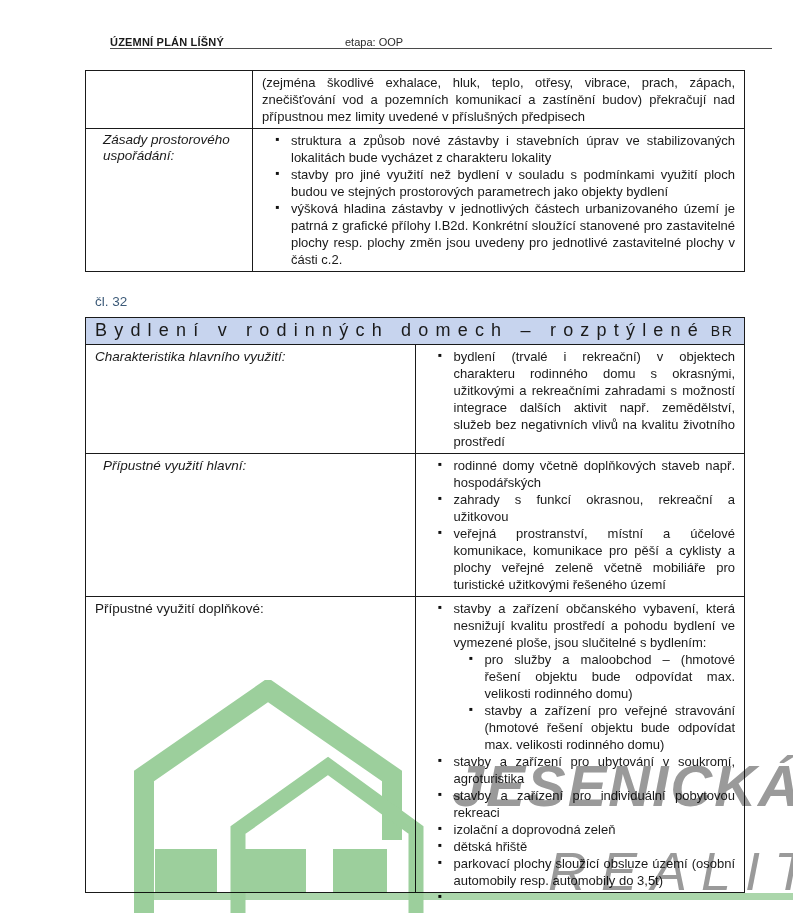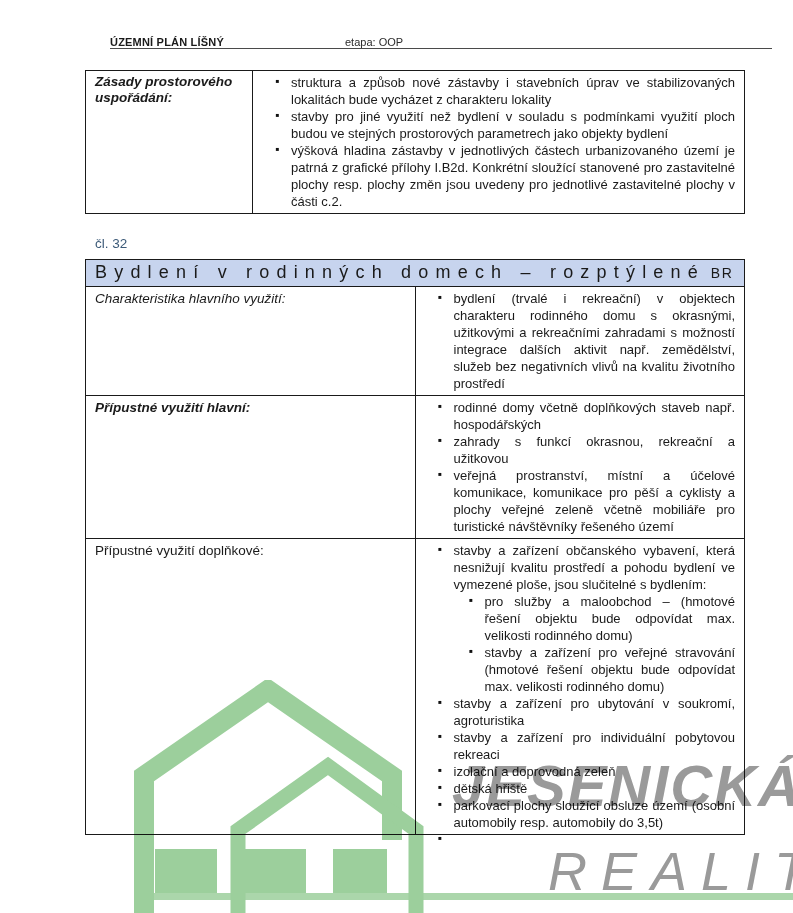--- a/index.html
+++ b/index.html
@@ -19,21 +19,21 @@
 
   
   .content { position:absolute; left:85px; top:70px; width:660px; }
 
   table.doc-table { border-collapse:collapse; width:660px; font-size:13px; line-height:17px; table-layout:fixed; }
   table.doc-table td { border:1.2px solid #1a1a1a; vertical-align:top; padding:3px 9px; }
   td.label-cell { width:148px; }
   .row-label { font-size:13.5px; line-height:16px; display:inline-block; }
   .row-label.bold { font-weight:bold; }
   .row-label.italic { font-style:italic; }
-  .row-label.bold-italic { font-weight:bold; font-style:italic; }
+  .row-label.bold-italic { font-weight:normal; font-style:italic;margin-left:8px; }
 
   .par { text-align:justify; }
   ul.bullets { list-style:none; margin:0; padding:0 0 0 13px; }
   ul.bullets li { position:relative; padding-left:16px; text-align:justify; }
   ul.bullets li::before { content:"▪"; position:absolute; left:0; top:-1px; font-size:12px; color:#111; }
   ul.bullets ul.bullets { padding-left:15px; }
 
   .article { font-weight:normal; color:var(--article,#3c5a78); font-size:13.5px; margin:22px 0 8px 10px; }
 
   tr.t2-head td { background:var(--table-header-bg,#c7d4ee); padding:4px 9px; }
@@ -64,20 +64,26 @@
   <div class="doc-header">
     <span class="h-title">ÚZEMNÍ PLÁN LÍŠNÝ</span>
     <span class="h-mid">etapa: OOP</span>
   </div>
 
   <div class="content">
 
     <table class="doc-table">
       <tbody id="t1body">
           <tr>
+            <td class="label-cell"><span class="row-label none"></span></td>
+            <td class="content-cell">
+              <div class="par">(zejména škodlivé exhalace, hluk, teplo, otřesy, vibrace, prach, zápach, znečišťování vod a pozemních komunikací a zastínění budov) překračují nad přípustnou mez limity uvedené v příslušných předpisech</div>
+            </td>
+          </tr>
+          <tr>
             <td class="label-cell"><span class="row-label bold-italic">Zásady prostorového uspořádání:</span></td>
             <td class="content-cell">
               <ul class="bullets lvl1">
                 <li><span>struktura a způsob nové zástavby i stavebních úprav ve stabilizovaných lokalitách bude vycházet z charakteru lokality</span></li>
                 <li><span>stavby pro jiné využití než bydlení v souladu s podmínkami využití ploch budou ve stejných prostorových parametrech jako objekty bydlení</span></li>
                 <li><span>výšková hladina zástavby v jednotlivých částech urbanizovaného území je patrná z grafické přílohy I.B2d. Konkrétní sloužící stanovené pro zastavitelné plochy resp. plochy změn jsou uvedeny pro jednotlivé zastavitelné plochy v části c.2.</span></li>
               </ul>
             </td>
           </tr>
         </tbody>
@@ -102,21 +108,21 @@
                 <li><span>bydlení (trvalé i rekreační) v objektech charakteru rodinného domu s okrasnými, užitkovými a rekreačními zahradami s možností integrace dalších aktivit např. zemědělství, služeb bez negativních vlivů na kvalitu životního prostředí</span></li>
               </ul>
             </td>
           </tr>
           <tr>
             <td class="label-cell"><span class="row-label bold-italic">Přípustné využití hlavní:</span></td>
             <td class="content-cell">
               <ul class="bullets lvl1">
                 <li><span>rodinné domy včetně doplňkových staveb např. hospodářských</span></li>
                 <li><span>zahrady s funkcí okrasnou, rekreační a užitkovou</span></li>
-                <li><span>veřejná prostranství, místní a účelové komunikace, komunikace pro pěší a cyklisty a plochy veřejné zeleně včetně mobiliáře pro turistické návštěvníky řešeného území</span></li>
+                <li><span>veřejná prostranství, místní a účelové komunikace, komunikace pro pěší a cyklisty a plochy veřejné zeleně včetně mobiliáře pro turistické užitkovými řešeného území</span></li>
               </ul>
             </td>
           </tr>
           <tr>
             <td class="label-cell"><span class="row-label none">Přípustné využití doplňkové:</span></td>
             <td class="content-cell">
               <ul class="bullets lvl1">
                 <li><span>stavby a zařízení občanského vybavení, která nesnižují kvalitu prostředí a pohodu bydlení ve vymezené ploše, jsou slučitelné s bydlením:</span><ul class="bullets lvl2">
                     <li><span>pro služby a maloobchod – (hmotové řešení objektu bude odpovídat max. velikosti rodinného domu)</span></li>
                     <li><span>stavby a zařízení pro veřejné stravování (hmotové řešení objektu bude odpovídat max. velikosti rodinného domu)</span></li>

